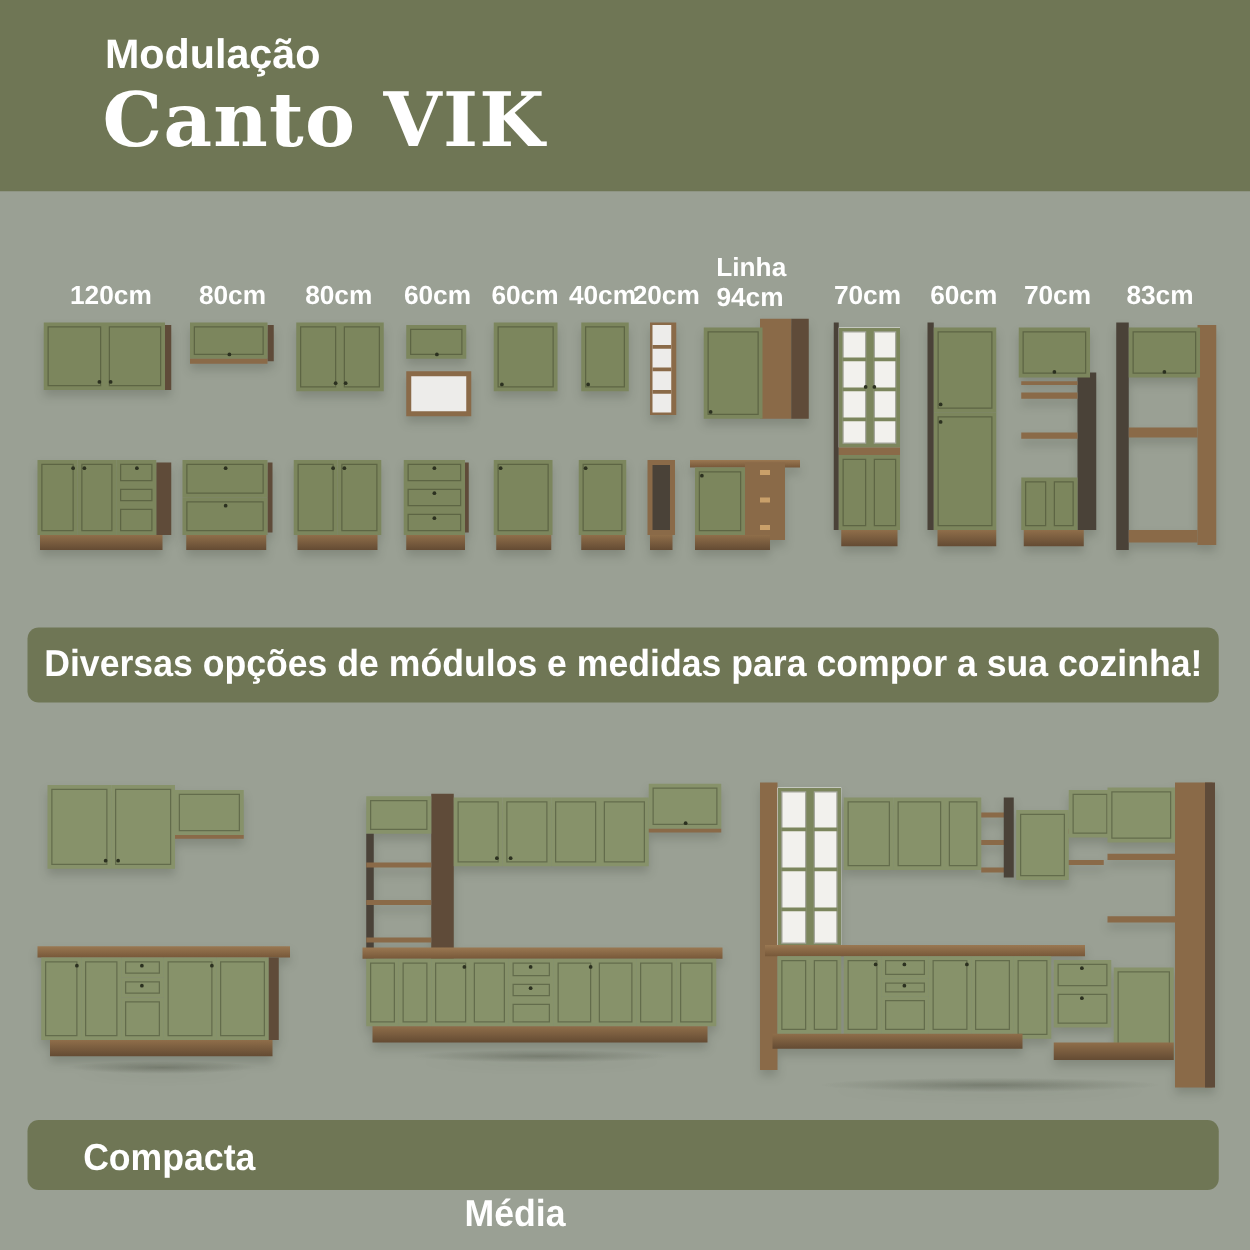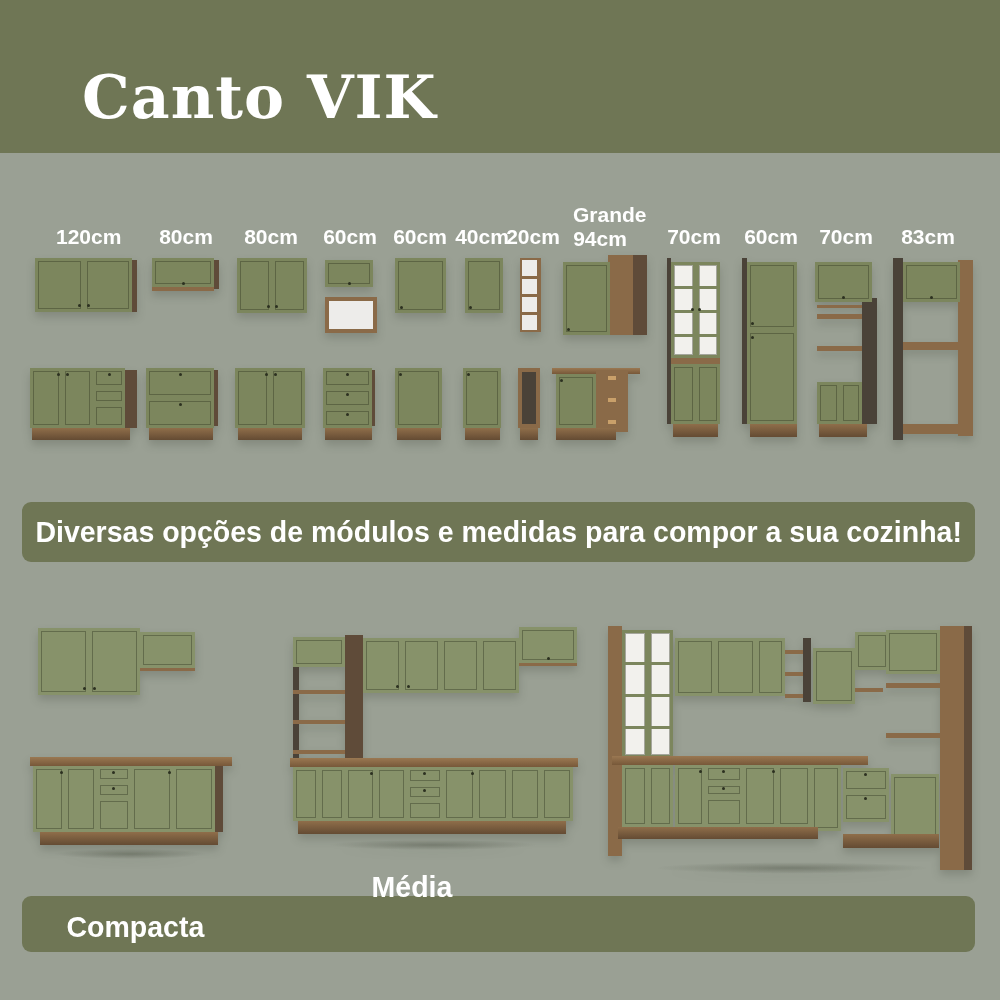--- a/index.html
+++ b/index.html
@@ -29,42 +29,43 @@
   .lbl{position:absolute;color:#fff;font-weight:bold;font-size:21px;text-align:center;line-height:1.12;}
   .band{position:absolute;left:22px;width:953px;background:var(--olive);border-radius:9px;
         display:flex;align-items:center;justify-content:center;}
   .band-text{color:#fff;font-weight:bold;font-size:30px;white-space:nowrap;
         display:inline-block;transform:scaleX(.95);}
   #header{position:absolute;left:0;top:0;width:1000px;height:153px;background:var(--olive);}
   #header .sub{position:absolute;left:84px;top:24px;color:#fff;font-weight:bold;font-size:33px;}
   #header .ttl{position:absolute;left:82px;top:62px;color:#fff;font-weight:bold;font-size:60px;
         font-family:"DejaVu Serif","Liberation Serif",serif;letter-spacing:1px;}
   #footer-label-compacta{position:absolute;left:63px;top:910px;width:140px;}
-  #footer-label-media{position:absolute;left:342px;top:870px;width:140px;}
+  #footer-label-media{position:absolute;left:342px;top:955px;width:140px;}
   #footer-label-grande{position:absolute;left:718px;top:910px;width:140px;}
   .foot{color:#fff;font-weight:bold;font-size:30px;text-align:center;transform:scaleX(.95);}
 </style>
 </head>
 <body>
 
 <div id="page">
 
   <div id="header">
+    <div class="sub">Modulação</div>
     <div class="ttl">Canto VIK</div>
   </div>
 
   <div>
     <div class="lbl" style="left:56px;top:225px;width:60px">120cm</div>
     <div class="lbl" style="left:156px;top:225px;width:60px">80cm</div>
     <div class="lbl" style="left:241px;top:225px;width:60px">80cm</div>
     <div class="lbl" style="left:320px;top:225px;width:60px">60cm</div>
     <div class="lbl" style="left:390px;top:225px;width:60px">60cm</div>
     <div class="lbl" style="left:452px;top:225px;width:60px">40cm</div>
     <div class="lbl" style="left:503px;top:225px;width:60px">20cm</div>
-    <div class="lbl" style="left:573px;top:203px;width:54px">Grande 94cm</div>
+    <div class="lbl" style="left:573px;top:203px;width:54px">Linha 94cm</div>
     <div class="lbl" style="left:664px;top:225px;width:60px">70cm</div>
     <div class="lbl" style="left:741px;top:225px;width:60px">60cm</div>
     <div class="lbl" style="left:816px;top:225px;width:60px">70cm</div>
     <div class="lbl" style="left:898px;top:225px;width:60px">83cm</div>
   </div>
 
   <div class="mod" style="left:35px;top:258px;width:102px;height:56px">
     <i class="wD" style="left:97px;top:2px;width:5px;height:52px"></i>
     <i class="g" style="left:0;top:0;width:49px;height:54px"></i>
     <i class="g" style="left:49px;top:0;width:48px;height:54px"></i>

